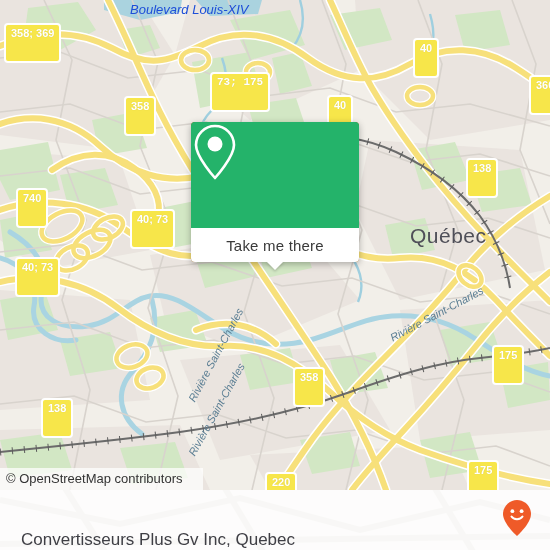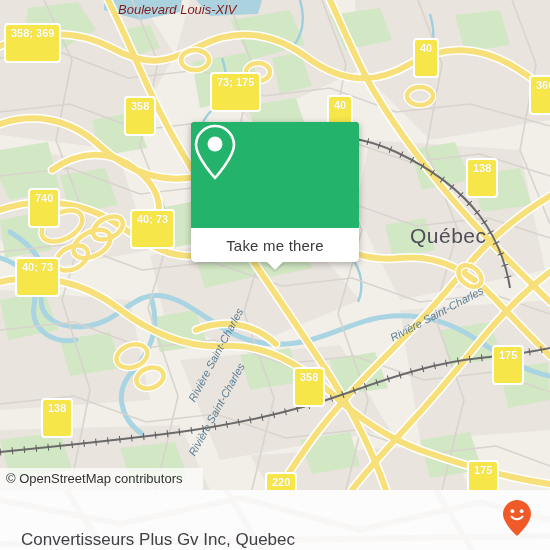--- a/index.html
+++ b/index.html
@@ -34,21 +34,21 @@
     box-sizing:border-box;
   }
 
   
   .place-label{
     position:absolute;
     color:#53535c;
     white-space:nowrap;
   }
   .label-city{font-size:21px;letter-spacing:.5px;color:#4f4f58;}
-  .label-street{font-size:13px;font-style:italic;color:#7f1d1d;}
+  .label-street{font-size:13px;font-style:italic;color:#1d4ed8;margin-left:12px;}
   .label-river{
     font-size:11px;font-style:italic;color:#5c7f94;
     transform-origin:left top;
   }
   .label-river.r1{transform:rotate(-62deg);}
   .label-river.r2{transform:rotate(-28deg);}
   .label-river.r3{transform:rotate(-61deg);}
 
   
   #attribution{
@@ -296,27 +296,27 @@
       </g>
     </svg>
 
     <div class="place-label label-street" style="left:118px;top:2px;">Boulevard Louis-XIV</div>
     <div class="place-label label-city" style="left:410px;top:224px;">Québec</div>
     <div class="place-label label-river r1" style="left:186px;top:398px;">Rivière Saint-Charles</div>
     <div class="place-label label-river r2" style="left:388px;top:333px;">Rivière Saint-Charles</div>
     <div class="place-label label-river r3" style="left:186px;top:452px;">Rivière Saint-Charles</div>
 
     <div class="shield" style="left:4px;top:23px;">358; 369</div>
-    <div class="shield" style="left:210px;top:72px;">73; 175</div>
+    <div class="shield" style="left:210px;top:72px;font-family:Liberation Mono, monospace;">73; 175</div>
     <div class="shield" style="left:124px;top:96px;">358</div>
     <div class="shield" style="left:413px;top:38px;">40</div>
     <div class="shield" style="left:327px;top:95px;">40</div>
     <div class="shield" style="left:529px;top:75px;">360</div>
     <div class="shield" style="left:466px;top:158px;">138</div>
-    <div class="shield" style="left:28px;top:188px;">740</div>
+    <div class="shield" style="left:16px;top:188px;">740</div>
     <div class="shield" style="left:130px;top:209px;">40; 73</div>
     <div class="shield" style="left:15px;top:257px;">40; 73</div>
     <div class="shield" style="left:41px;top:398px;">138</div>
     <div class="shield" style="left:293px;top:367px;">358</div>
     <div class="shield" style="left:492px;top:345px;">175</div>
     <div class="shield" style="left:467px;top:460px;">175</div>
     <div class="shield" style="left:265px;top:472px;">220</div>
 
     <div id="attribution">© OpenStreetMap contributors</div>
 

